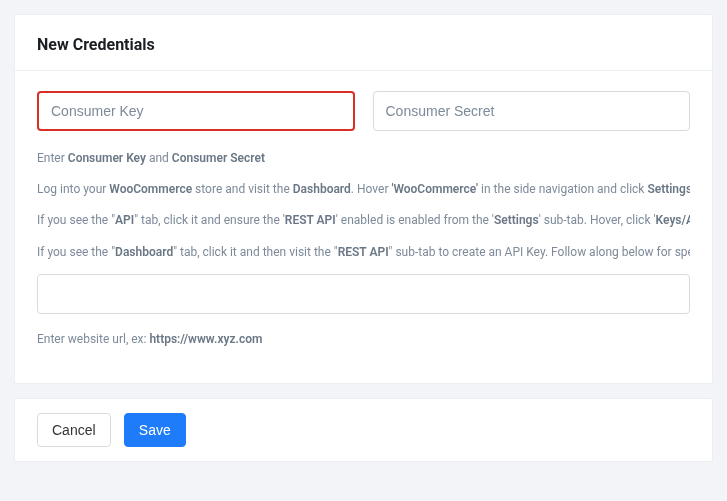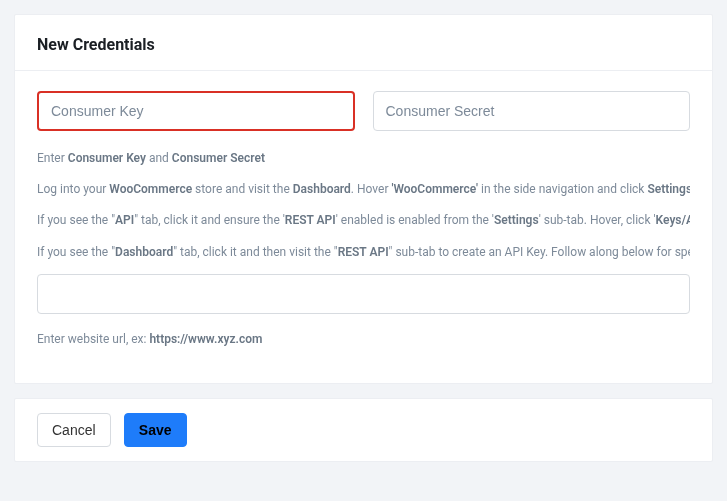--- a/index.html
+++ b/index.html
@@ -98,23 +98,22 @@
       line-height: 32px;
     }
     .btn-secondary {
       background: #fff;
       border: 1px solid #d7dbe0;
       color: #333;
       margin-right: 10px;
     }
     .btn-primary {
       background: #1e7cfa;
-      color: #000000;
+      color: #ffffff;
       border: 1px solid #1e7cfa;
-      font-weight: bold;
     }
   </style>
 </head>
 <body>
 
 <div class="page-container">
   <div class="card">
     <div class="title-wrap">
       <h2>New Credentials</h2>
     </div>

